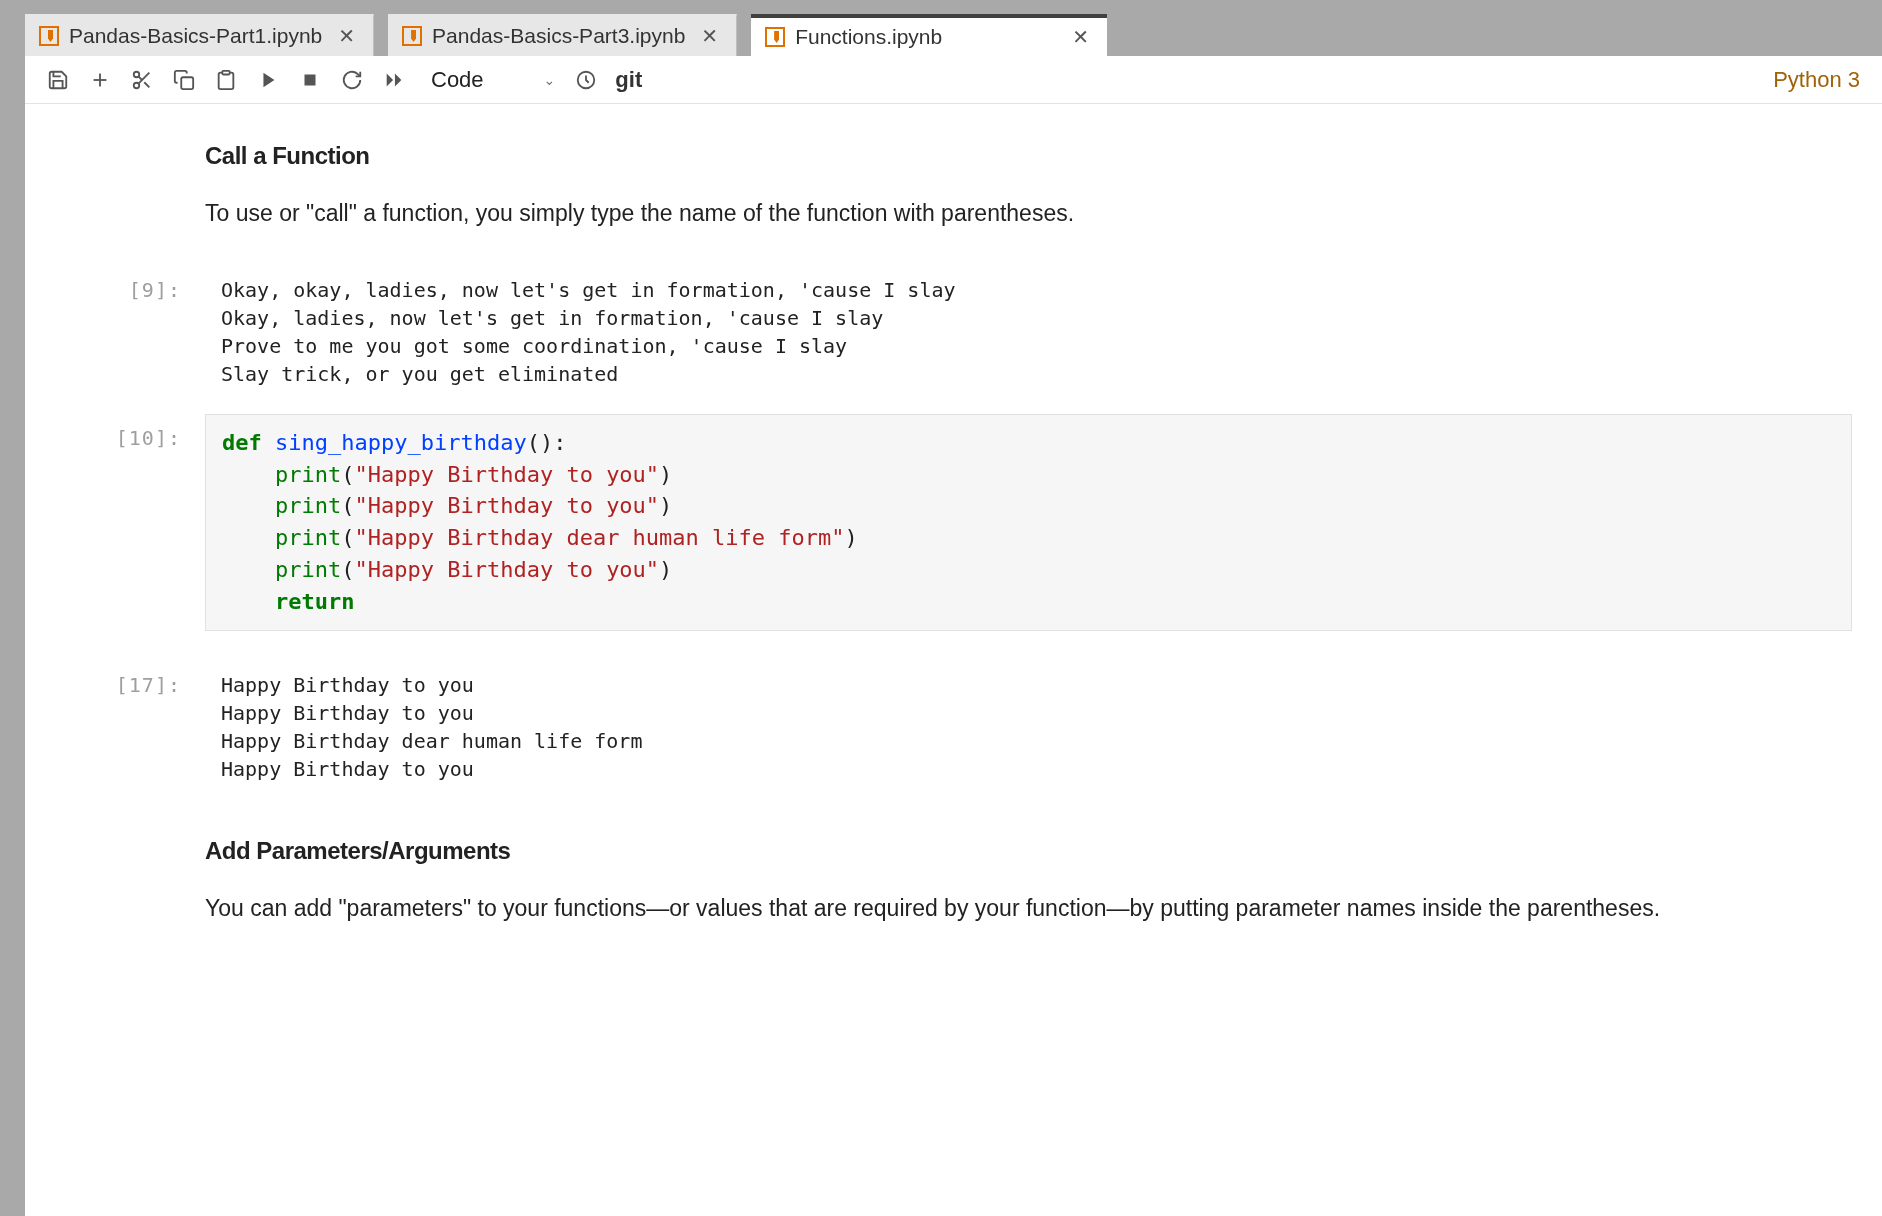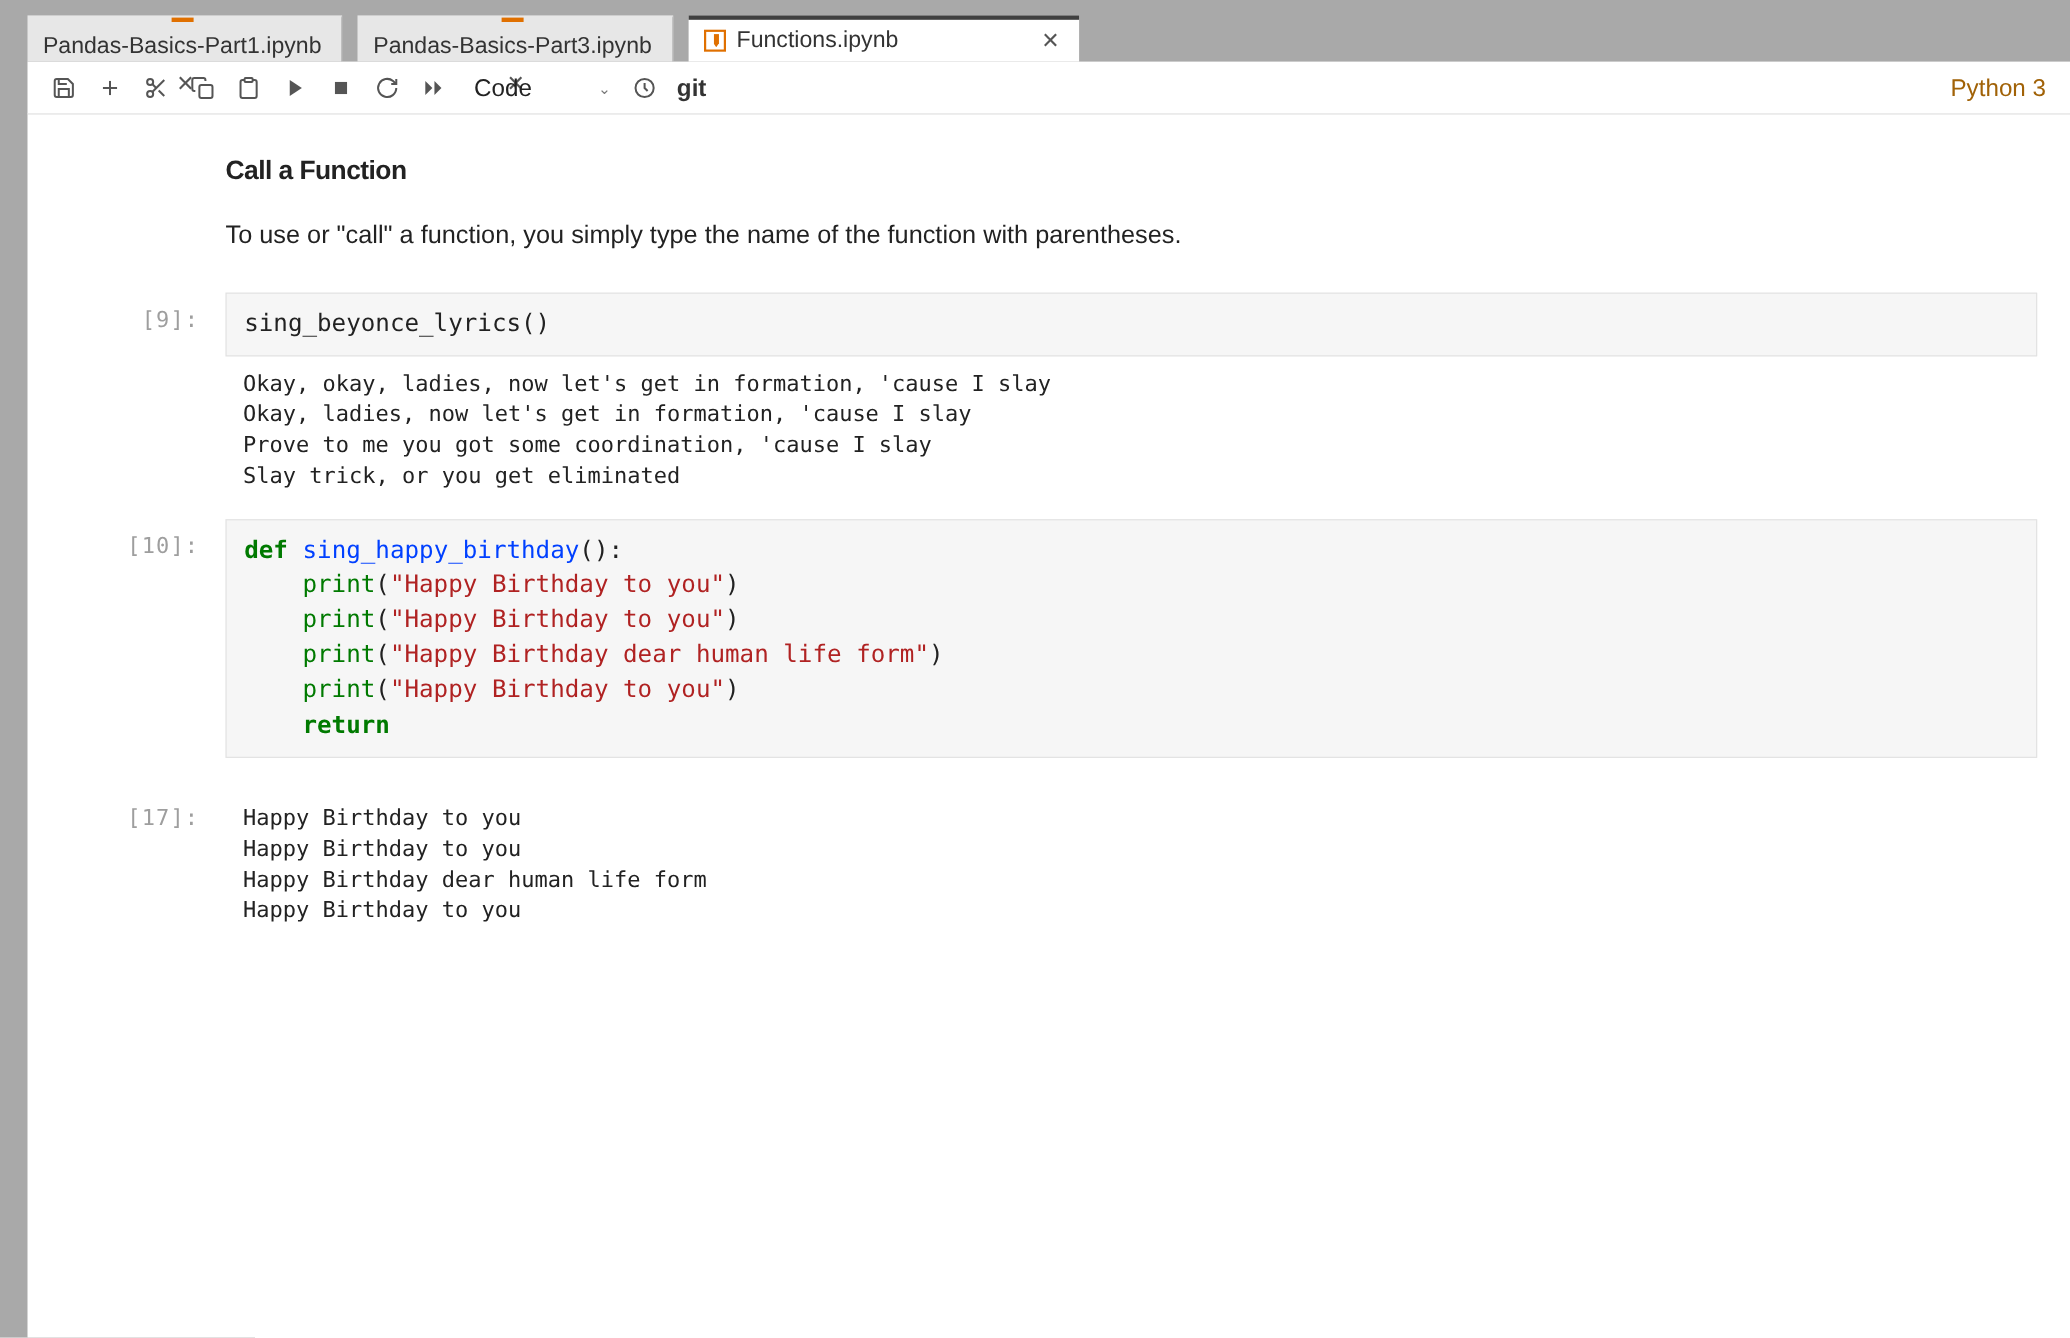--- a/index.html
+++ b/index.html
@@ -35,21 +35,20 @@
     height: 42px;
     border-top: 2px solid transparent;
     font-size: 21px;
     color: #333;
     cursor: pointer;
     user-select: none;
   }
   .tab.inactive {
     background: #e7e7e7;
     border-right: 1px solid #bfbfbf;
-    flex-direction: column;
   }
   .tab.active {
     background: #ffffff;
     border-top: 4px solid #404040;
   }
   .tab .nb-glyph {
     display: inline-flex;
     align-items: center;
     justify-content: center;
     width: 20px;
@@ -292,21 +291,20 @@
 
       <div class="cell">
         <div class="md">
           <h2>Call a Function</h2>
           <p>To use or "call" a function, you simply type the name of the function with parentheses.</p>
         </div>
       </div>
 
       <div class="cell">
         <div class="prompt">[9]:</div>
-        <div class="code-input"><span class="call">sing_beyonce_lyrics()</span></div>
         <div class="code-output">Okay, okay, ladies, now let's get in formation, 'cause I slay
 Okay, ladies, now let's get in formation, 'cause I slay
 Prove to me you got some coordination, 'cause I slay
 Slay trick, or you get eliminated</div>
       </div>
 
       <div class="cell">
         <div class="prompt">[10]:</div>
         <div class="code-input"><span class="kw">def</span> <span class="fn">sing_happy_birthday</span><span>():</span>
 <span>    </span><span class="bi">print</span><span>(</span><span class="str">"Happy Birthday to you"</span><span>)</span>
@@ -319,17 +317,23 @@
       <div class="gap-lg"></div>
 
       <div class="cell">
         <div class="prompt">[17]:</div>
         <div class="code-output">Happy Birthday to you
 Happy Birthday to you
 Happy Birthday dear human life form
 Happy Birthday to you</div>
       </div>
 
+      <div class="cell">
+        <div class="md">
+          <h2>Add Parameters/Arguments</h2>
+          <p>You can add "parameters" to your functions—or values that are required by your function—by putting parameter names inside the parentheses.</p>
+        </div>
+      </div>
 
     </div>
   </div>
 
 </div>
 
 </body></html>

